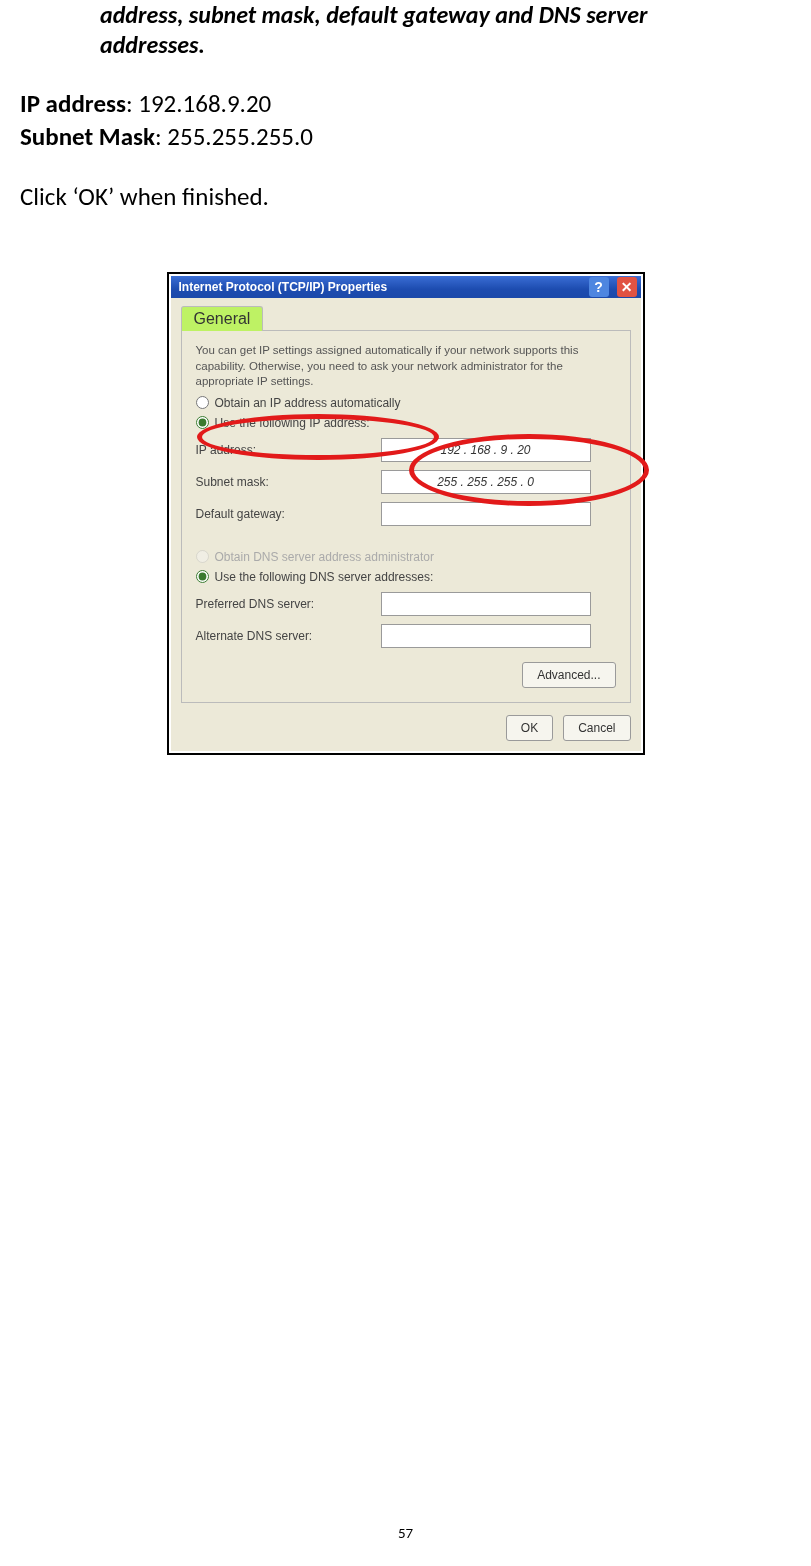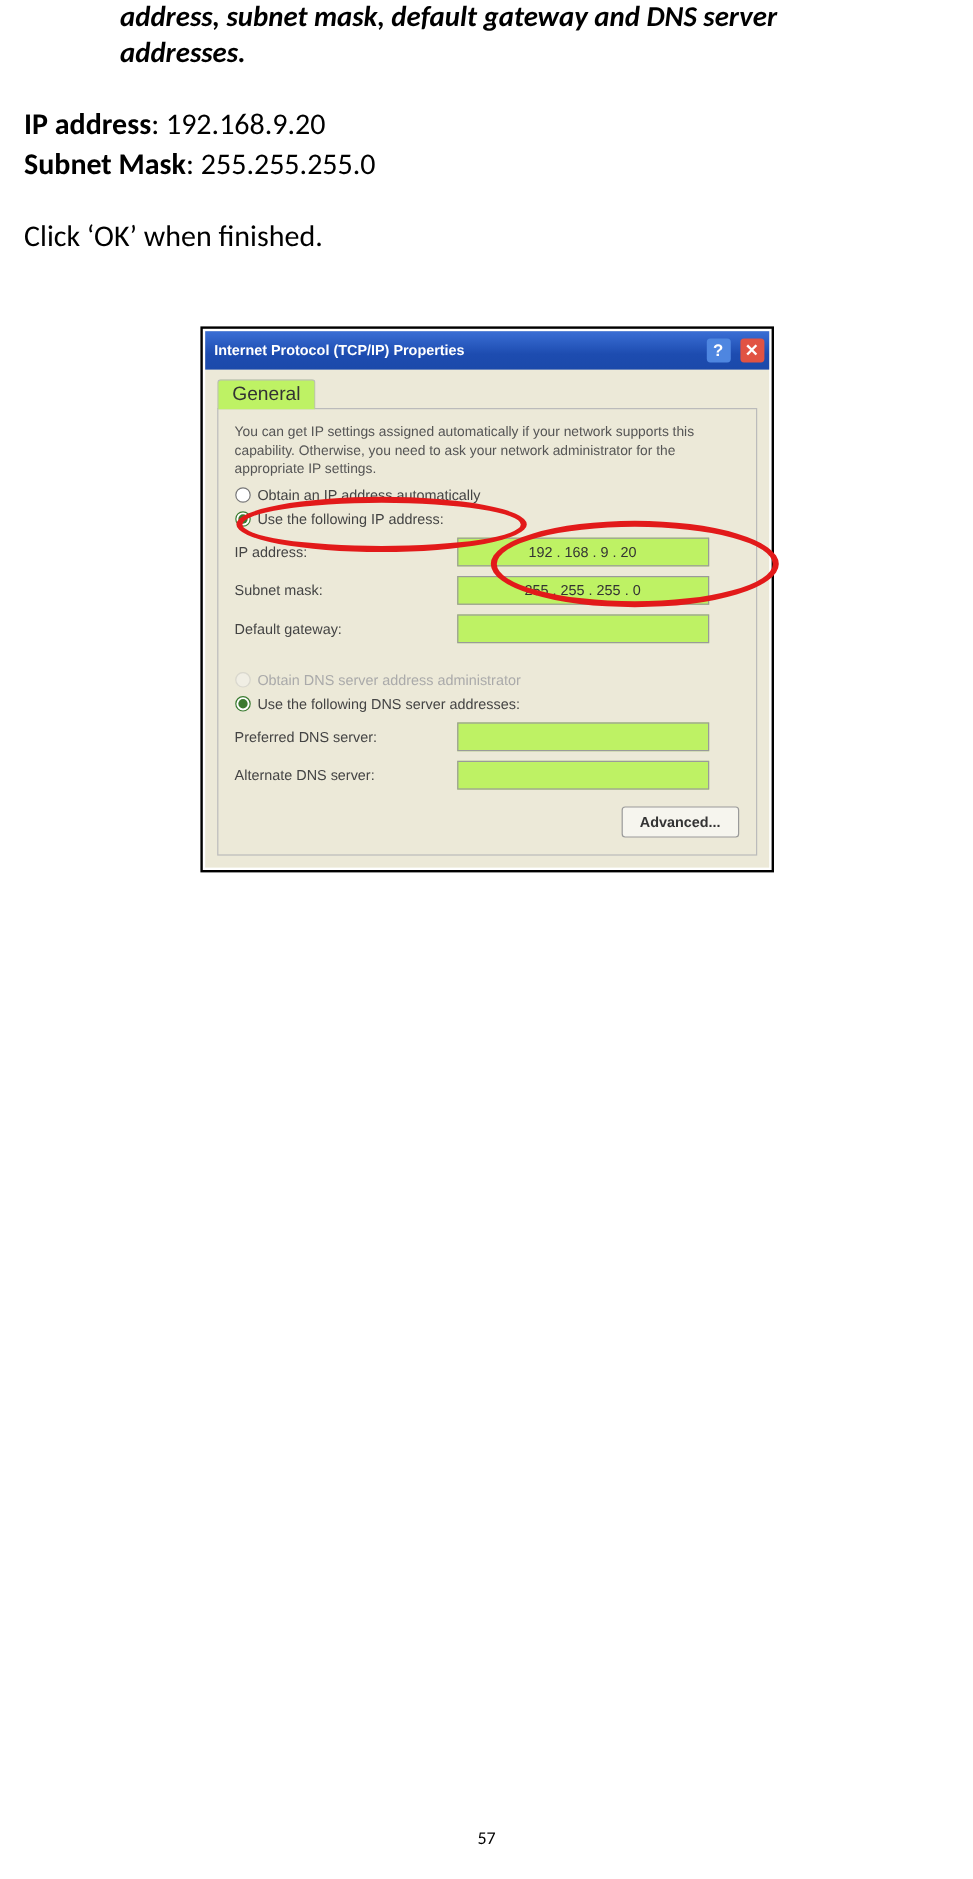--- a/index.html
+++ b/index.html
@@ -47,21 +47,21 @@
 .dlg {
   width: 470px;
   background: #ece9d8;
   font-family: Tahoma, Arial, sans-serif;
   font-size: 12px;
   color: #333;
   position: relative;
   filter: blur(0.4px);
 }
 .titlebar {
-  height: 32px;
+  height: 22px;
   background: linear-gradient(#3a6ed5, #1d4cb0 60%, #1b49aa);
   display: flex;
   align-items: center;
   padding: 0 4px 0 8px;
   color: #fff;
   font-weight: 700;
   font-size: 12px;
   gap: 8px;
 }
 .titlebar .title { flex: 1; }
@@ -126,43 +126,44 @@
 }
 .field-label {
   width: 160px;
   font-size: 12px;
   color: #444;
 }
 .ip-box {
   flex: 0 0 200px;
   height: 22px;
   border: 1px solid #9a9a9a;
-  background: #bef264;
+  background: #ffffff;
   display: flex;
   align-items: center;
   justify-content: center;
   font-size: 12px;
   color: #333;
   padding: 0 4px;
   gap: 2px;
+  font-style: italic;
 }
 .ip-box.empty { color: transparent; }
 .btn {
   display: inline-flex;
   align-items: center;
   justify-content: center;
   height: 24px;
   padding: 0 14px;
   background: #f6f5ee;
   border: 1px solid #9a9a9a;
   border-radius: 3px;
   font-size: 12px;
   color: #333;
 }
-.adv-row { text-align: right; margin-top: 14px; font-weight: bold; }
+.adv-row { text-align: right; margin-top: 14px; }
 .dlg-footer {
   display: flex;
   justify-content: flex-end;
   gap: 10px;
   margin-top: 12px;
 }
 .section-gap { height: 10px; }
 
 
 .ellipse {
@@ -261,20 +262,24 @@
             <div class="field-row">
               <div class="field-label">Alternate DNS server:</div>
               <div class="ip-box empty">&nbsp;</div>
             </div>
 
             <div class="adv-row">
               <span class="btn">Advanced...</span>
             </div>
           </div>
 
+          <div class="dlg-footer">
+            <span class="btn">OK</span>
+            <span class="btn">Cancel</span>
+          </div>
 
         </div>
 
         <div class="ellipse" style="left:26px; top:138px; width:232px; height:36px;"></div>
         <div class="ellipse" style="left:238px; top:158px; width:230px; height:62px;"></div>
 
       </div>
     </div>
   </div>
 

